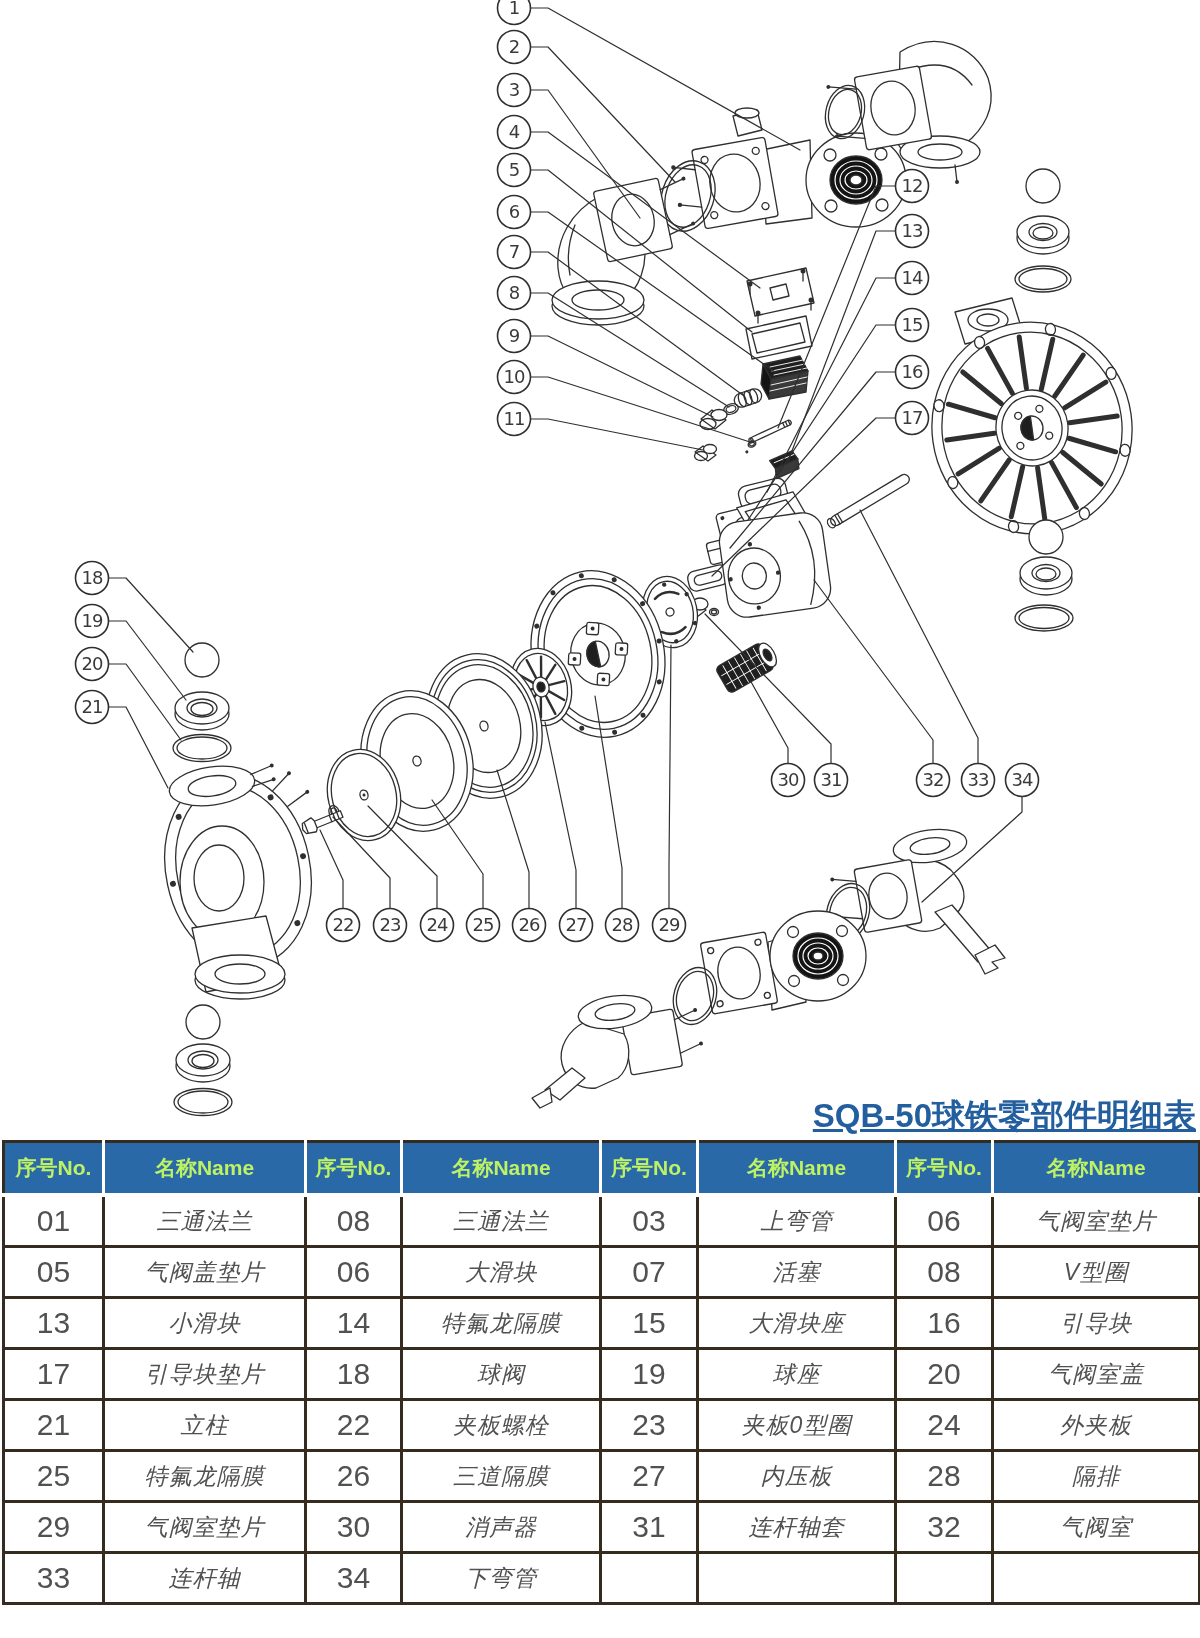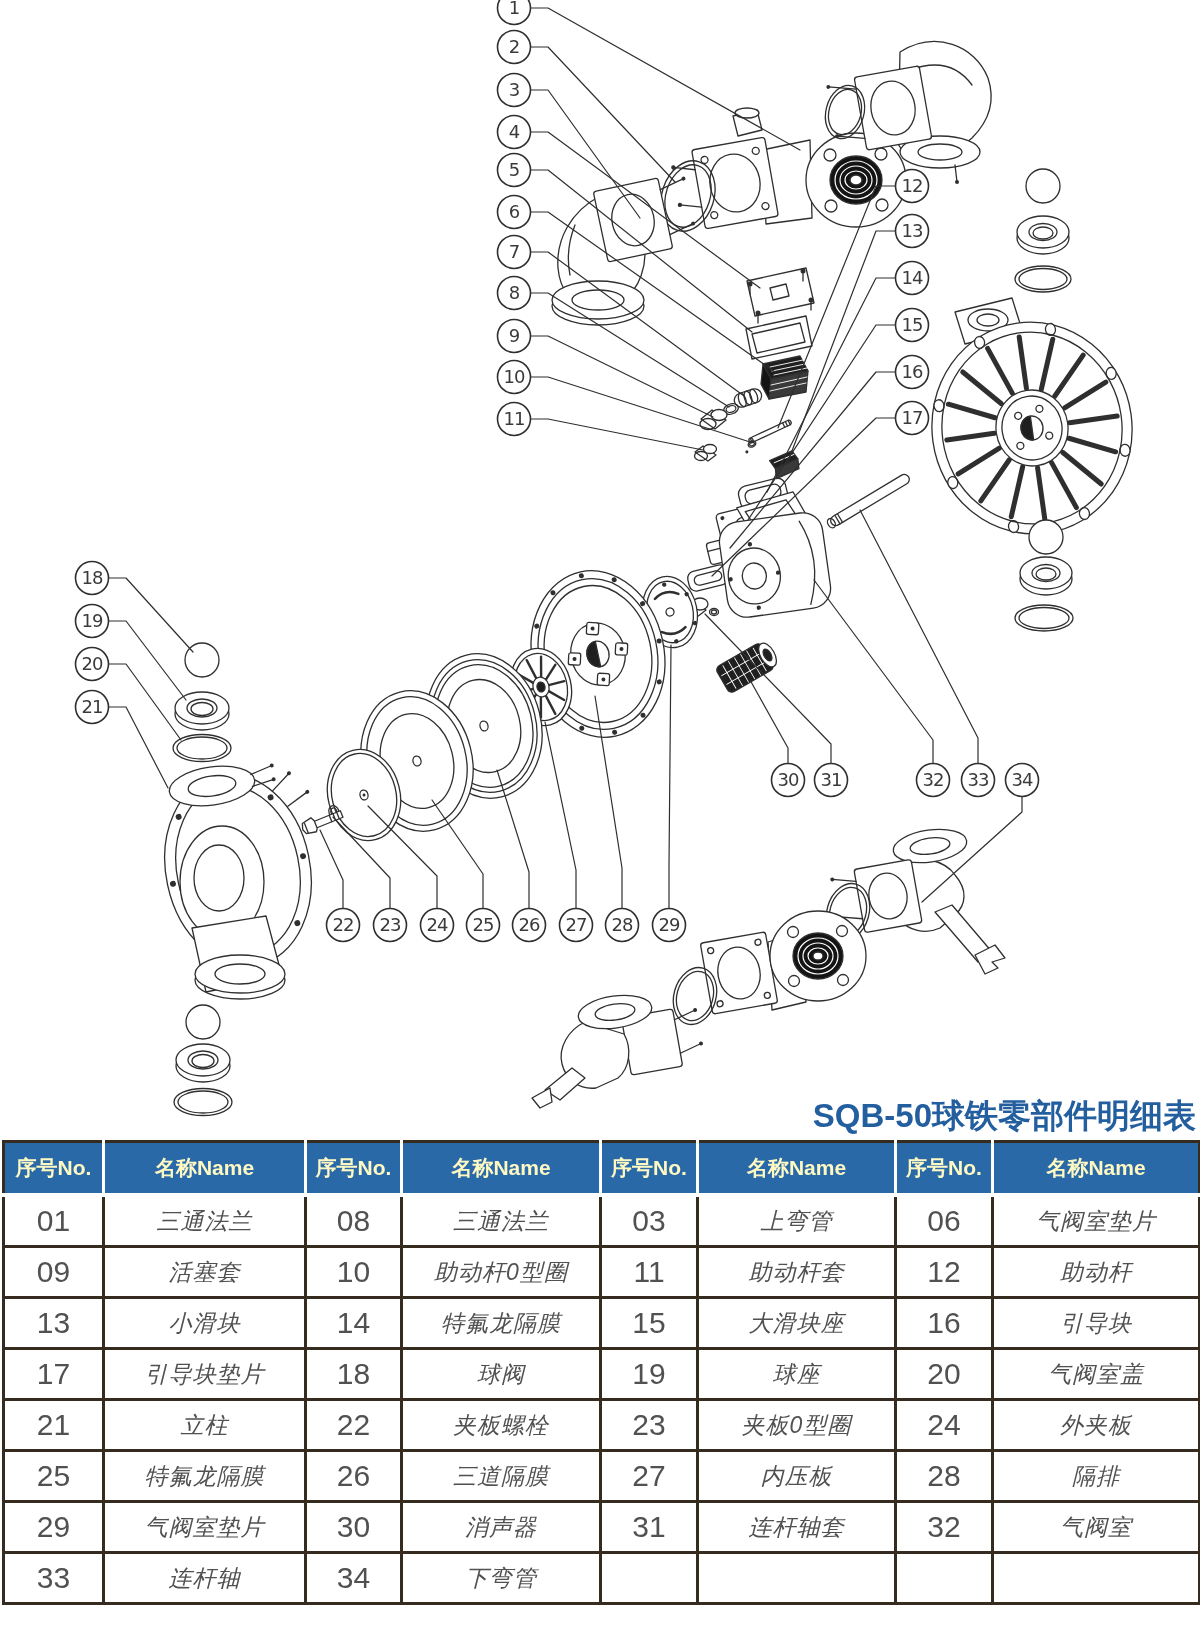--- a/index.html
+++ b/index.html
@@ -22,25 +22,25 @@
   #dwg .wfine{stroke:#fff;fill:none;stroke-width:0.9;}
   #dwg .fin{stroke:var(--line);stroke-width:5;}
   #dwg .spk{stroke:var(--line);stroke-width:2.4;}
   #dwg .thick{stroke-width:2.6;fill:none;stroke:var(--line);}
   #dwg .ldr{fill:none;stroke:var(--line);stroke-width:1.2;}
   #dwg .callout-c{fill:#fff;stroke:var(--line);stroke-width:1.6;}
   #dwg text{stroke:none;}
   #dwg .callout-t{font:18px "DejaVu Sans",sans-serif;fill:#3a3a3a;letter-spacing:-1px;}
   
   .dtitle{position:absolute;top:1094px;right:4px;font-size:33px;font-weight:bold;
-          color:var(--title_blue);letter-spacing:0px;white-space:nowrap;}
+          color:var(--title_blue);letter-spacing:0px;white-space:nowrap;text-decoration:underline;}
   
   .ptable{position:absolute;left:2px;top:1140px;width:1196px;border-collapse:collapse;
           table-layout:fixed;border:3px solid var(--table_border);}
-  .ptable th{background:var(--header_bg);color:#fef9c3;font-size:21px;font-weight:bold;
+  .ptable th{background:var(--header_bg);color:#bef264;font-size:21px;font-weight:bold;
              height:50px;padding:0;border-left:3px solid #fff;border-bottom:4px solid #fff;}
   .ptable th:first-child{border-left:none;}
   .ptable td{border:3px solid var(--table_border);height:48px;text-align:center;
              color:var(--cell_text);padding:0;}
   .ptable td.no-cell{font-size:30px;}
   .ptable td.name-cell{font-size:23px;letter-spacing:1px;font-style:italic;}
 </style>
 </head>
 <body>
 
@@ -735,28 +735,28 @@
           <td class="no-cell">01</td>
           <td class="name-cell">三通法兰</td>
           <td class="no-cell">08</td>
           <td class="name-cell">三通法兰</td>
           <td class="no-cell">03</td>
           <td class="name-cell">上弯管</td>
           <td class="no-cell">06</td>
           <td class="name-cell">气阀室垫片</td>
         </tr>
         <tr>
-          <td class="no-cell">09</td>
-          <td class="name-cell">活塞套</td>
-          <td class="no-cell">10</td>
-          <td class="name-cell">助动杆0型圈</td>
-          <td class="no-cell">11</td>
-          <td class="name-cell">助动杆套</td>
-          <td class="no-cell">12</td>
-          <td class="name-cell">助动杆</td>
+          <td class="no-cell">05</td>
+          <td class="name-cell">气阀盖垫片</td>
+          <td class="no-cell">06</td>
+          <td class="name-cell">大滑块</td>
+          <td class="no-cell">07</td>
+          <td class="name-cell">活塞</td>
+          <td class="no-cell">08</td>
+          <td class="name-cell">V型圈</td>
         </tr>
         <tr>
           <td class="no-cell">13</td>
           <td class="name-cell">小滑块</td>
           <td class="no-cell">14</td>
           <td class="name-cell">特氟龙隔膜</td>
           <td class="no-cell">15</td>
           <td class="name-cell">大滑块座</td>
           <td class="no-cell">16</td>
           <td class="name-cell">引导块</td>

